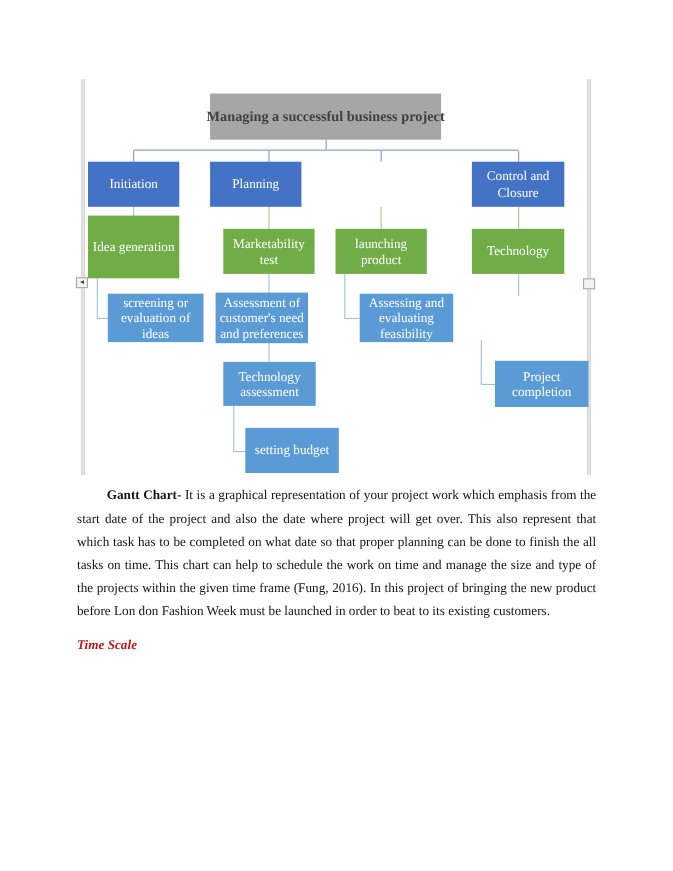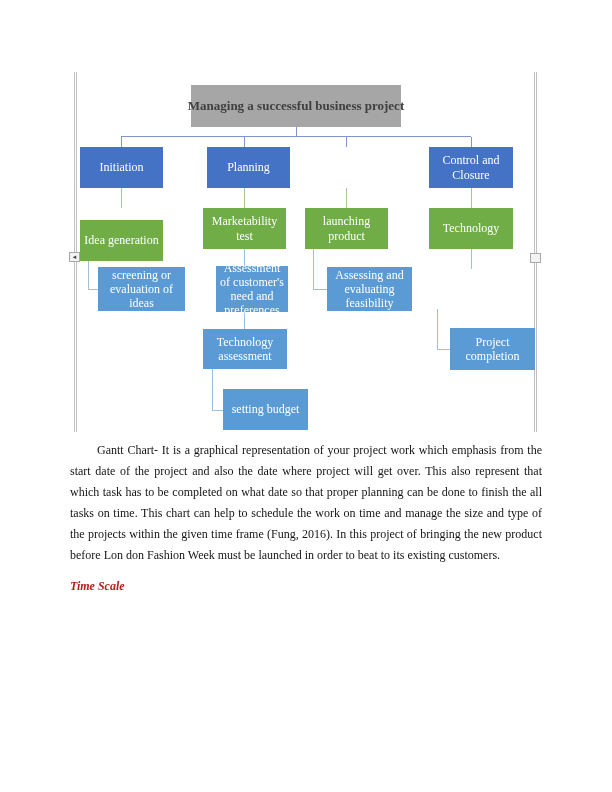--- a/index.html
+++ b/index.html
@@ -21,21 +21,21 @@
   .child{background:#5b9bd5;}
   
   .conn{position:absolute;}
   .c-top{background:#7d96cb;}
   .c-green{background:#a9c795;}
   .c-light{background:#9fc0dd;}
   
   .body-text{position:absolute;left:70px;top:440px;width:472px;
     font-size:12px;line-height:21px;text-align:justify;color:#141414;}
   .body-text p{margin:0;text-indent:27px;}
-  .bold{font-weight:normal;}
+  .bold{font-weight:bold;}
   .heading-italic{position:absolute;left:70px;top:579px;font-size:12px;
     font-weight:bold;font-style:italic;color:#b91c1c;}
 </style>
 </head>
 <body>
 
 <div class="page">
 
   <div class="frame-line" style="left:74px;"></div>
   <div class="frame-line" style="left:534px;"></div>
@@ -64,30 +64,30 @@
   <div class="conn c-light" style="left:471px;top:249px;width:1px;height:20px;"></div>
   <div class="conn c-light" style="left:244px;top:312px;width:1px;height:17px;"></div>
   <div class="conn c-light" style="left:437px;top:309px;width:1px;height:41px;"></div>
   <div class="conn c-light" style="left:438px;top:349px;width:12px;height:1px;"></div>
   <div class="conn c-light" style="left:212px;top:369px;width:1px;height:42px;"></div>
   <div class="conn c-light" style="left:213px;top:410px;width:10px;height:1px;"></div>
 
   <div class="node title-box" style="left:191px;top:85px;width:210px;height:42px;">Managing a successful business project</div>
 
   <div class="node lv2" style="left:80px;top:147px;width:83px;height:41px;">Initiation</div>
-  <div class="node lv2" style="left:207px;top:147px;width:83px;height:41px;">Planning</div>
+  <div class="node lv2" style="left:191px;top:147px;width:83px;height:41px;">Planning</div>
   <div class="node lv2" style="left:429px;top:147px;width:84px;height:41px;">Control and Closure</div>
 
-  <div class="node lv3" style="left:80px;top:220px;width:83px;height:41px;">Idea generation</div>
+  <div class="node lv3" style="left:80px;top:196px;width:83px;height:57px;">Idea generation</div>
   <div class="node lv3" style="left:203px;top:208px;width:83px;height:41px;">Marketability test</div>
   <div class="node lv3" style="left:305px;top:208px;width:83px;height:41px;">launching product</div>
   <div class="node lv3" style="left:429px;top:208px;width:84px;height:41px;">Technology</div>
 
   <div class="node child" style="left:98px;top:267px;width:87px;height:44px;">screening or evaluation of ideas</div>
-  <div class="node child" style="left:216px;top:266px;width:72px;height:46px;">Assessment of customer's need and preferences</div>
+  <div class="node child" style="left:196px;top:266px;width:84px;height:46px;">Assessment of customer's need and preferences</div>
   <div class="node child" style="left:327px;top:267px;width:85px;height:44px;">Assessing and evaluating feasibility</div>
 
   <div class="node child" style="left:203px;top:329px;width:84px;height:40px;">Technology assessment</div>
   <div class="node child" style="left:450px;top:328px;width:85px;height:42px;">Project completion</div>
 
   <div class="node child" style="left:223px;top:389px;width:85px;height:41px;">setting budget</div>
 
   <div class="body-text">
     <p><span class="bold">Gantt Chart-</span><span> It is a graphical representation of your project work which emphasis from the start date of the project and also the date where project will get over. This also represent that which task has to be completed on what date so that proper planning can be done to finish the all tasks on time. This chart can help to schedule the work on time and manage the size and type of the projects within the given time frame (Fung, 2016). In this project of bringing the new product before Lon don Fashion Week must be launched in order to beat to its existing customers.</span></p>
   </div>

